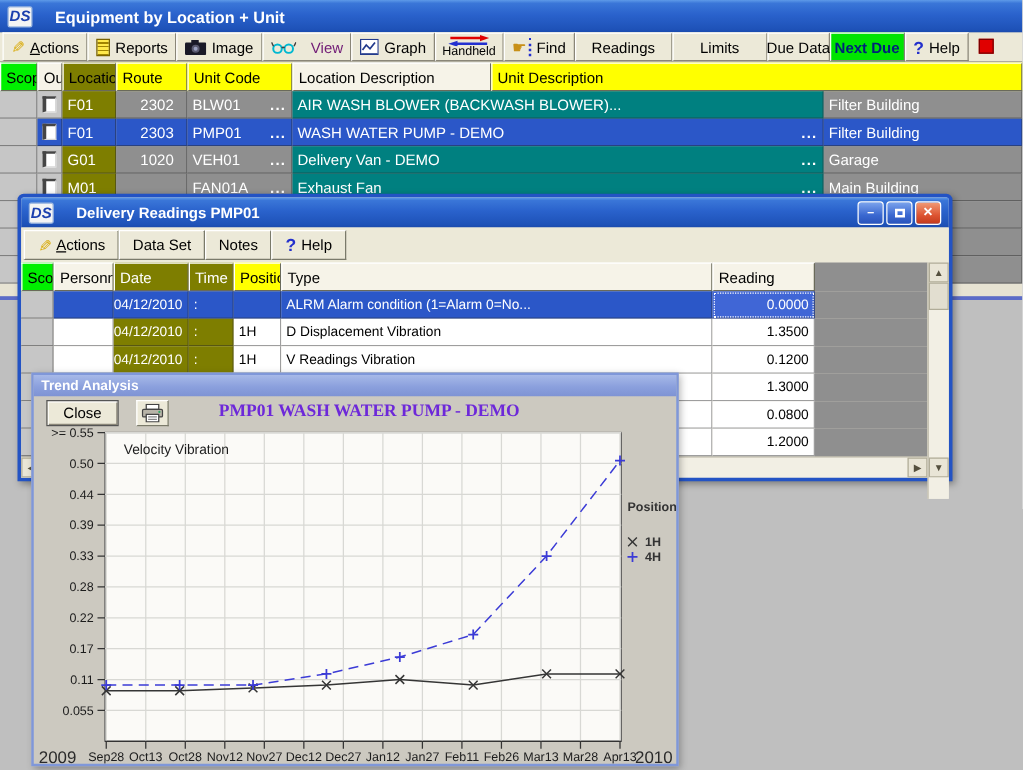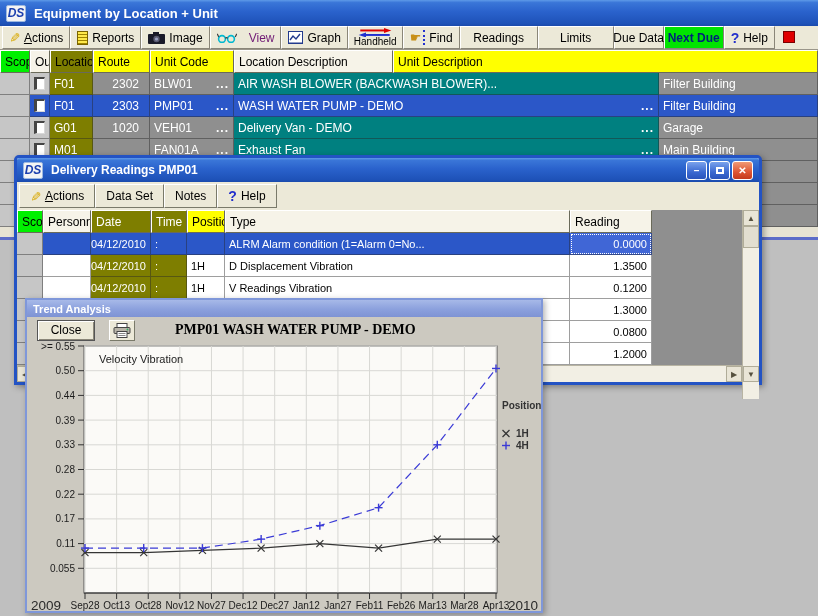--- a/index.html
+++ b/index.html
@@ -2,21 +2,21 @@
 <html><head>
 <meta charset="utf-8">
 <style>
   * { margin:0; padding:0; box-sizing:border-box; }
   html,body { width:818px; height:616px; }
   body { font-family:"Liberation Sans", sans-serif; font-size:12px; }
   .screen { position:relative; width:818px; height:616px; overflow:hidden; background:#bfbfbf; }
 
   
   .titlebar-xp {
-    display:flex; align-items:center; gap:8px; padding:0 6px; color:#fff; font-weight:bold;
+    display:flex; align-items:center; gap:18px; padding:0 6px; color:#fff; font-weight:bold;
     background:linear-gradient(180deg,#5e9ae8 0%,#3a76d8 10%,#2a62cc 45%,#1e52b8 90%,#1a4aac 100%);
   }
   .logo-box { width:20px; height:17px; background:#f4f4f4; border:1px solid #9db8e0; border-radius:2px;
     color:#1b3fae; font-weight:bold; font-style:italic; font-size:12px; display:flex; align-items:center; justify-content:center; }
   .xp-btns { margin-left:auto; display:flex; gap:2px; }
   .xp-btn { width:21px; height:19px; border:1px solid #fff; border-radius:3px; color:#fff;
     background:linear-gradient(180deg,#7aa2ec,#3a68d0 60%,#2a54bc); display:flex; align-items:center; justify-content:center;
     font-size:10px; font-weight:bold; }
   .xp-btn.close { background:linear-gradient(180deg,#f09a76,#dd5432 60%,#c43a1c); }
   .box-glyph { width:8px; height:7px; border:2px solid #fff; }
@@ -94,21 +94,21 @@
   .trend-window { position:absolute; left:25px; top:298px; width:518px; height:315px; z-index:20;
     border:2px solid #7f97d9; background:#ccc9c0; box-shadow:2px 2px 6px rgba(0,0,0,.3); }
   .tw-titlebar { height:17px; font-size:11px; padding:0 6px; display:flex; align-items:center; color:#fff; font-weight:bold;
     background:linear-gradient(180deg,#a7b9e8 0%,#8ba0dd 55%,#7e93d4 100%); }
   .tw-toolbar { height:24px; display:flex; align-items:center; padding:2px 0 0 10px; gap:14px; }
   .tw-close { width:58px; height:21px; font-size:12px; background:#ece9d8;
     border:1px solid #555; box-shadow:inset 1px 1px 0 #fff, inset -1px -1px 0 #8a8678;
     display:flex; align-items:center; justify-content:center; }
   .tw-print { width:26px; height:21px; background:#ece9d8; border:1px solid; border-color:#fff #7a7a6a #7a7a6a #fff;
     display:flex; align-items:center; justify-content:center; }
-  .tw-chart-title { font-family:"Liberation Serif", serif; font-weight:bold; font-size:14px; color:#000000; margin-left:26px; }
+  .tw-chart-title { font-family:"Liberation Serif", serif; font-weight:bold; font-size:14px; color:#6d28d9; margin-left:26px; }
   #trend-svg { display:block; }
   #trend-svg text.ax { font-family:"Liberation Sans", sans-serif; font-size:10px; fill:#1c1c1c; }
   #trend-svg text.year { font-family:"Liberation Sans", sans-serif; font-size:13.5px; fill:#2a2a2a; }
   #trend-svg text.plotlab { font-family:"Liberation Sans", sans-serif; font-size:11px; fill:#1c1c1c; }
   #trend-svg text.leg { font-family:"Liberation Sans", sans-serif; font-size:10px; fill:#333; font-weight:bold; }
 </style>
 </head>
 <body>
 
 <div class="screen">

